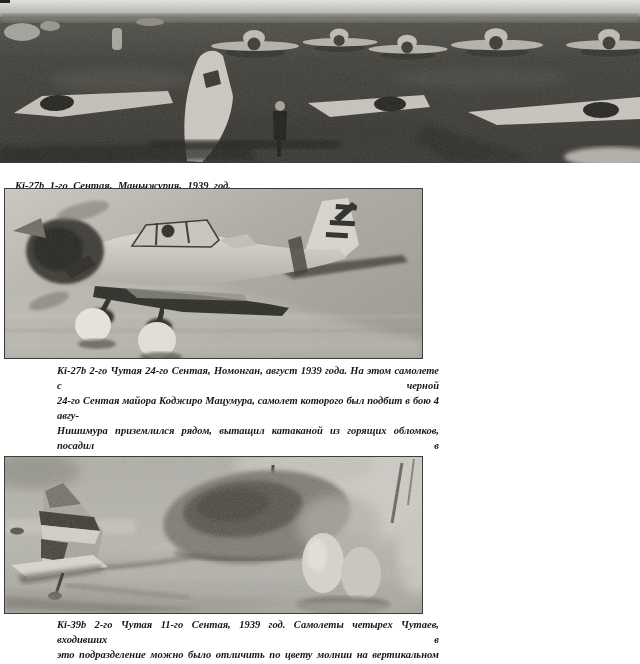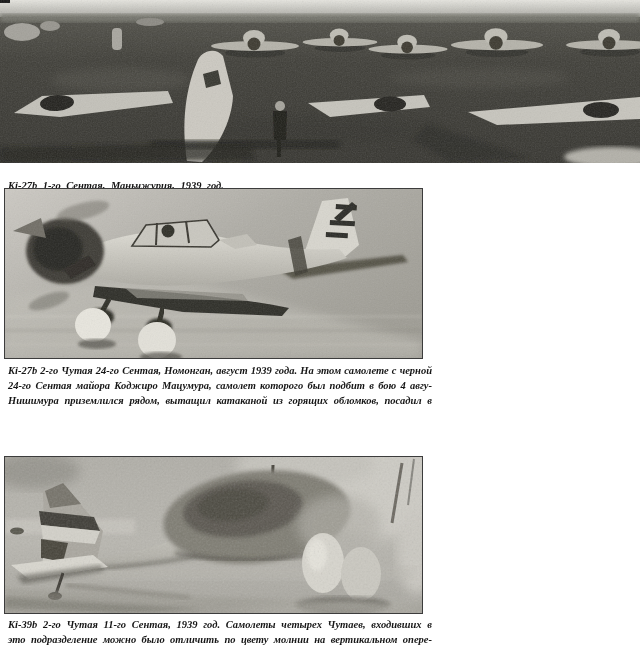--- a/index.html
+++ b/index.html
@@ -7,28 +7,28 @@
     position: relative; width: 640px; height: 664px;
     background: #ffffff; overflow: hidden;
     font-family: "Liberation Serif", serif;
   }
   figure.photo { position: absolute; margin: 0; padding: 0; overflow: hidden; background: #a9a7a0; }
   figure.photo svg { display: block; width: 100%; height: 100%; }
   .photo-top { left: 0; top: 0; width: 640px; height: 163px; }
   .photo-mid { left: 4px; top: 188px; width: 417px; height: 169px; border: 1px solid #3c3c3c; }
   .photo-bot { left: 4px; top: 456px; width: 417px; height: 156px; border: 1px solid #3c3c3c; }
   .cap {
-    position: absolute; left: 8px; width: 424px;
+    position: absolute; left: 15px; width: 424px;
     font-style: italic; font-weight: bold;
     font-size: 10.5px; line-height: 15px; color: #161616;
   }
   .cap1 { top: 167px; word-spacing: 3px; }
   .cap2 { top: 363px; }
   .cap3 { top: 617px; }
-  .jline { text-align: justify; text-align-last: justify; }
+  .jline { text-align: justify; text-align-last: justify; margin-left: 42px; }
   .jline.last { text-align-last: left; word-spacing: 2.5px; }
 </style>
 </head>
 <body>
 
 <div class="page">
 
   <figure class="photo photo-top">
     <svg viewBox="0 0 640 163" preserveAspectRatio="none">
       <defs>

